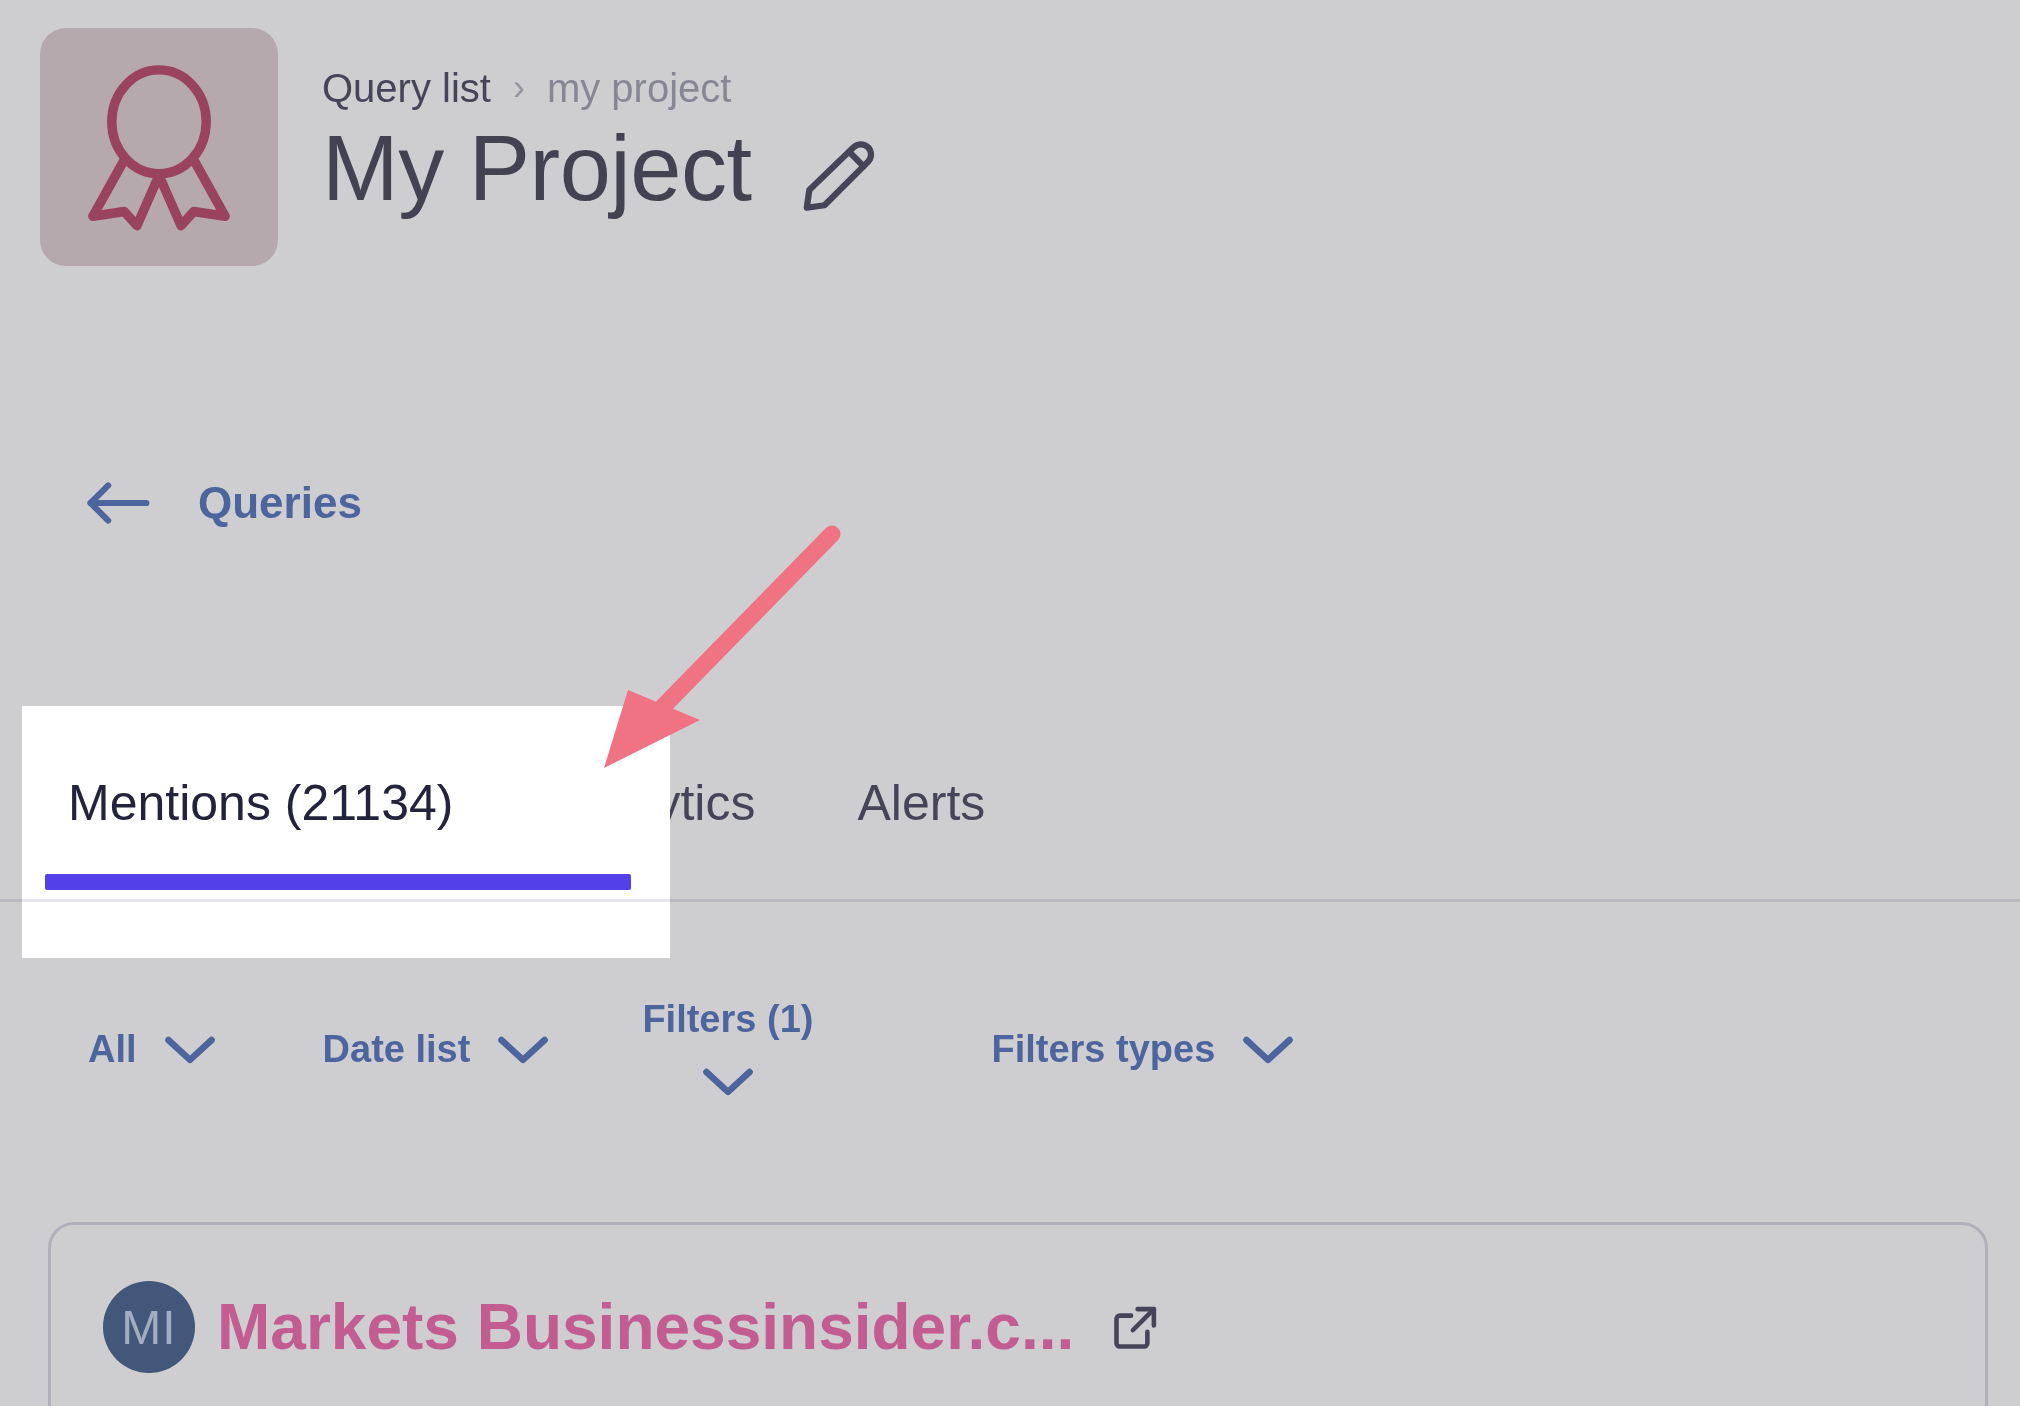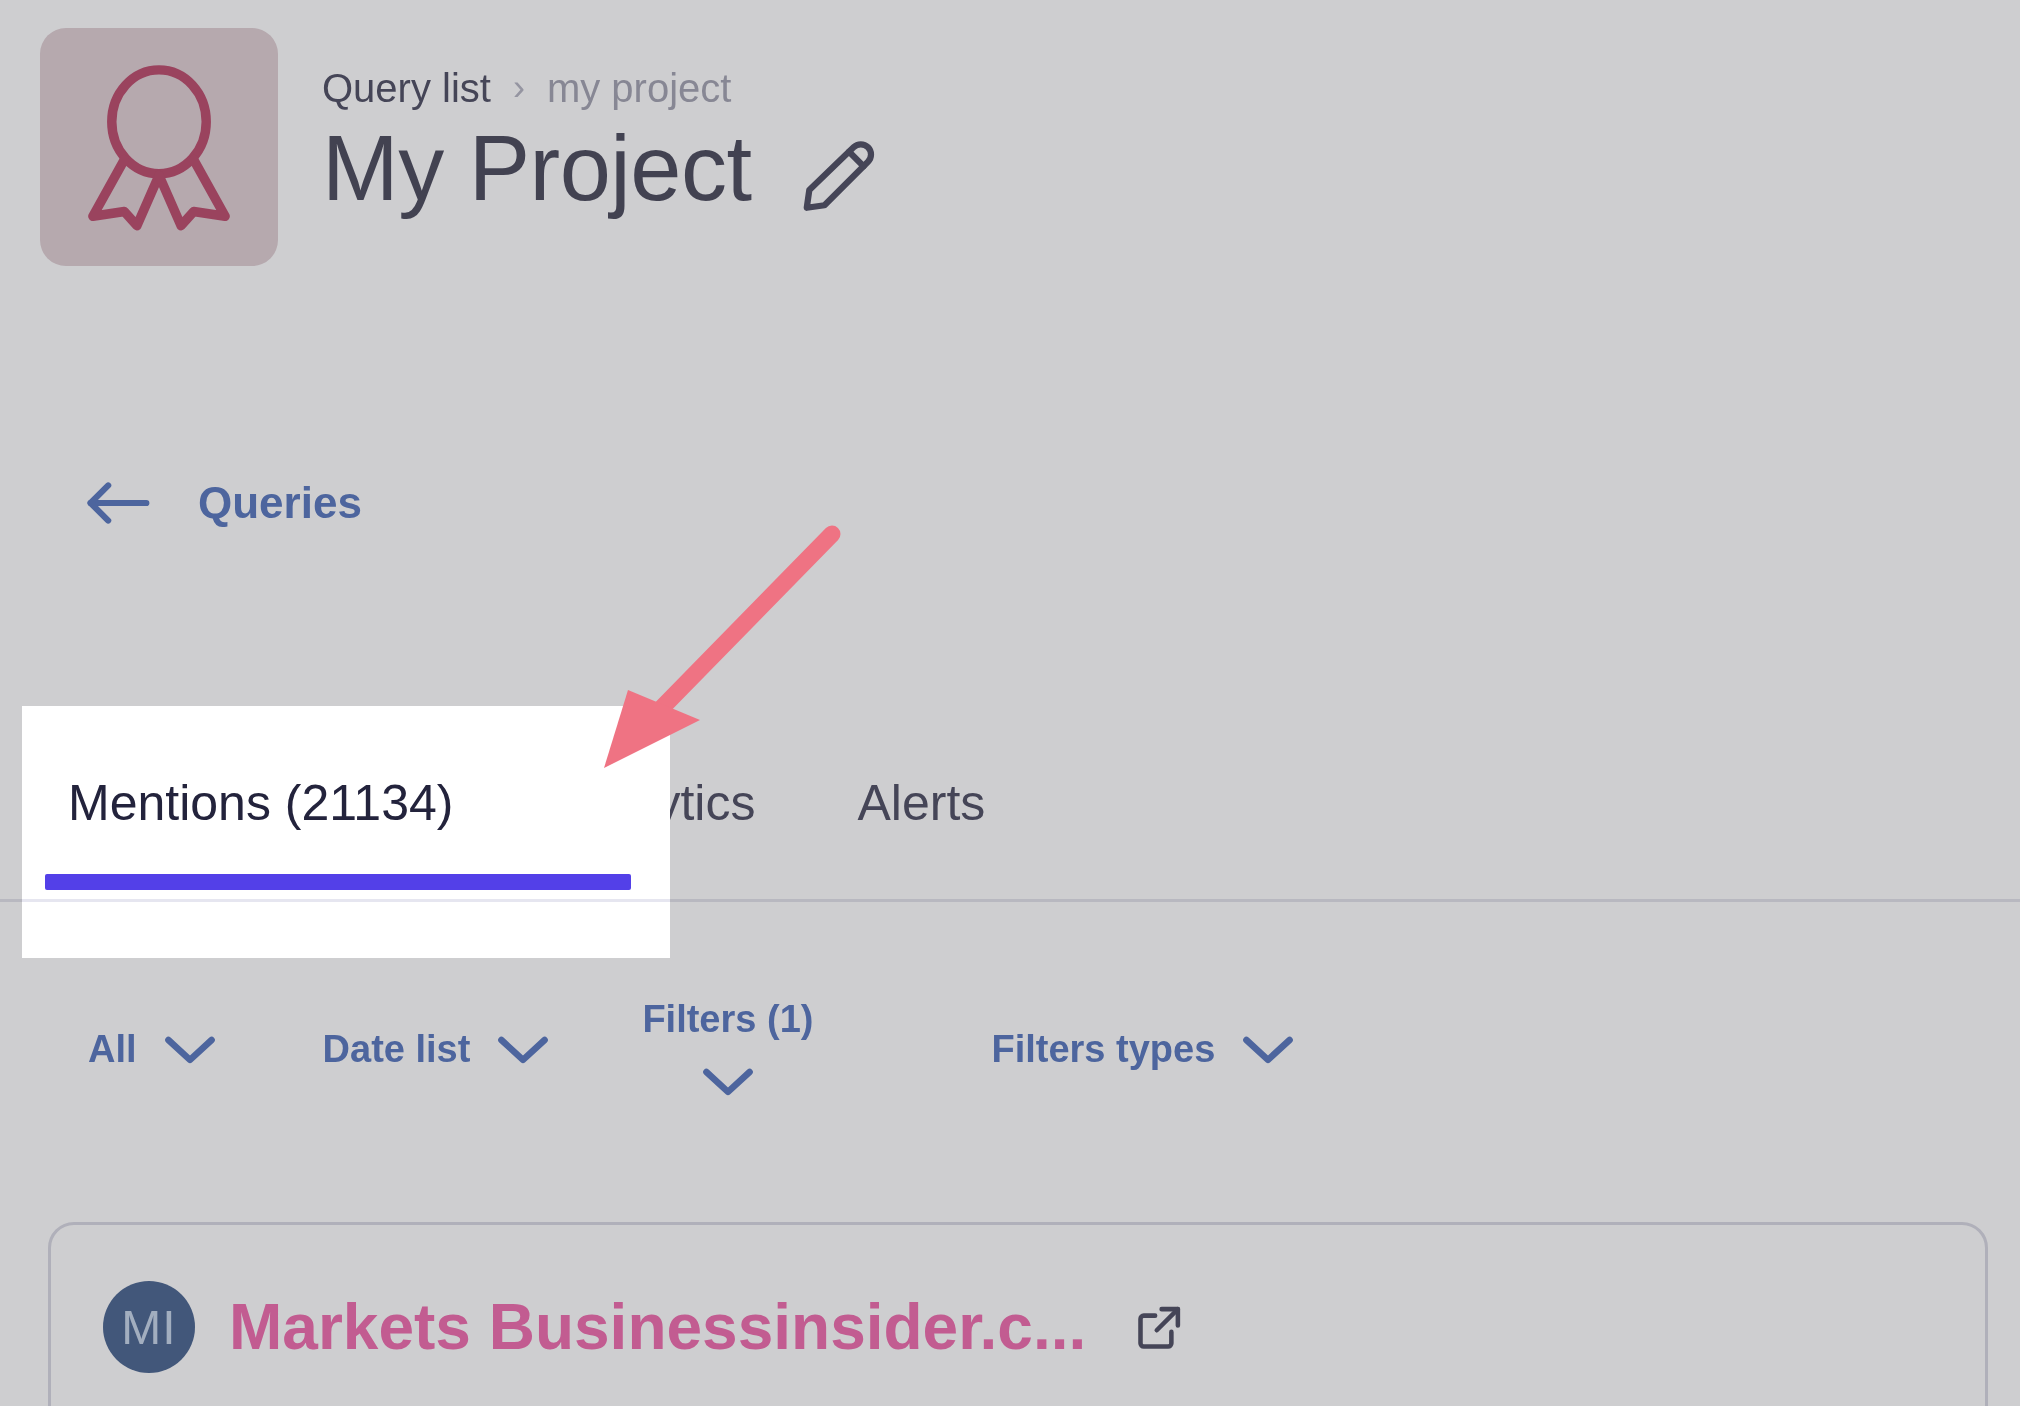--- a/index.html
+++ b/index.html
@@ -106,21 +106,21 @@
   
   .mention-card {
     position:absolute; left:48px; top:1222px;
     width:1940px; height:230px;
     border:3px solid #cfcfdb;
     border-radius:26px;
     background:#ffffff;
   }
   .mention-head {
     position:absolute; left:52px; top:56px;
-    display:flex; align-items:center; gap:34px;
+    display:flex; align-items:center; gap:22px;
     white-space:nowrap;
   }
   .avatar {
     width:92px; height:92px; border-radius:50%;
     background:#1d3f74;
     color:#b9cbe4;
     display:flex; align-items:center; justify-content:center;
     font-size:48px; font-weight:400; letter-spacing:1px;
     flex:none;
   }

